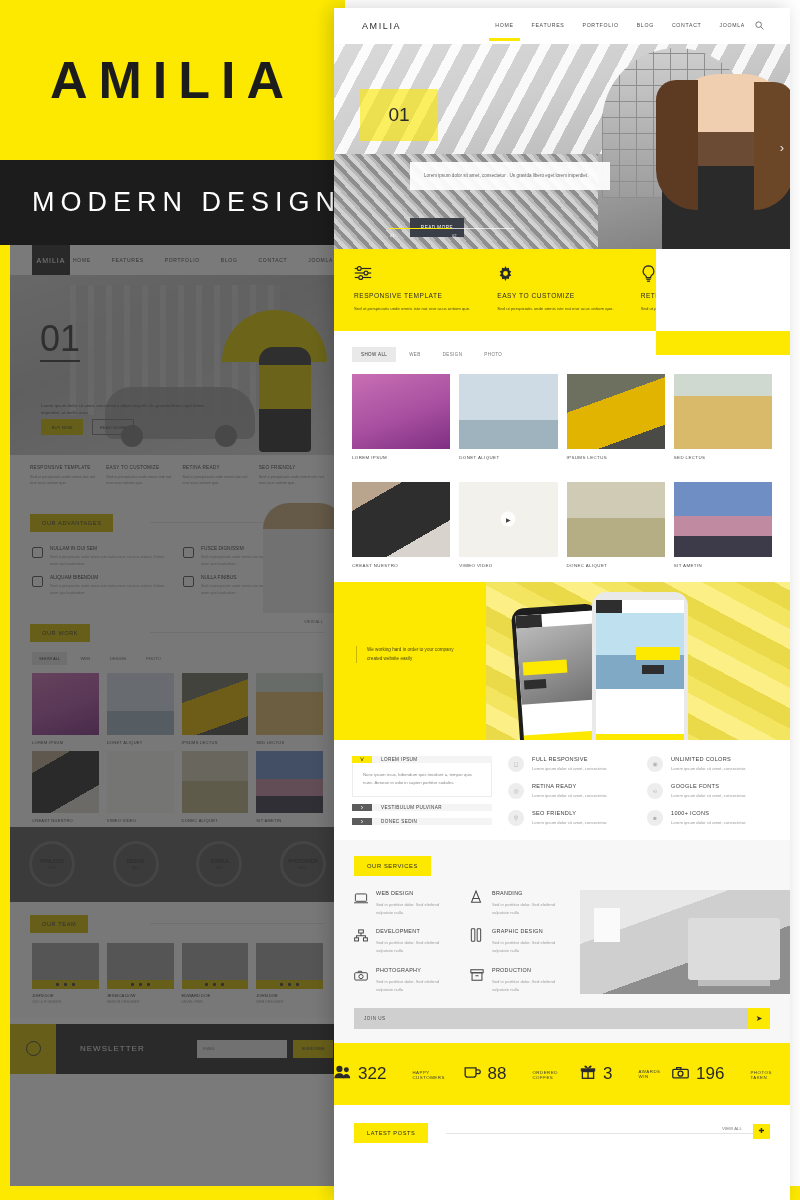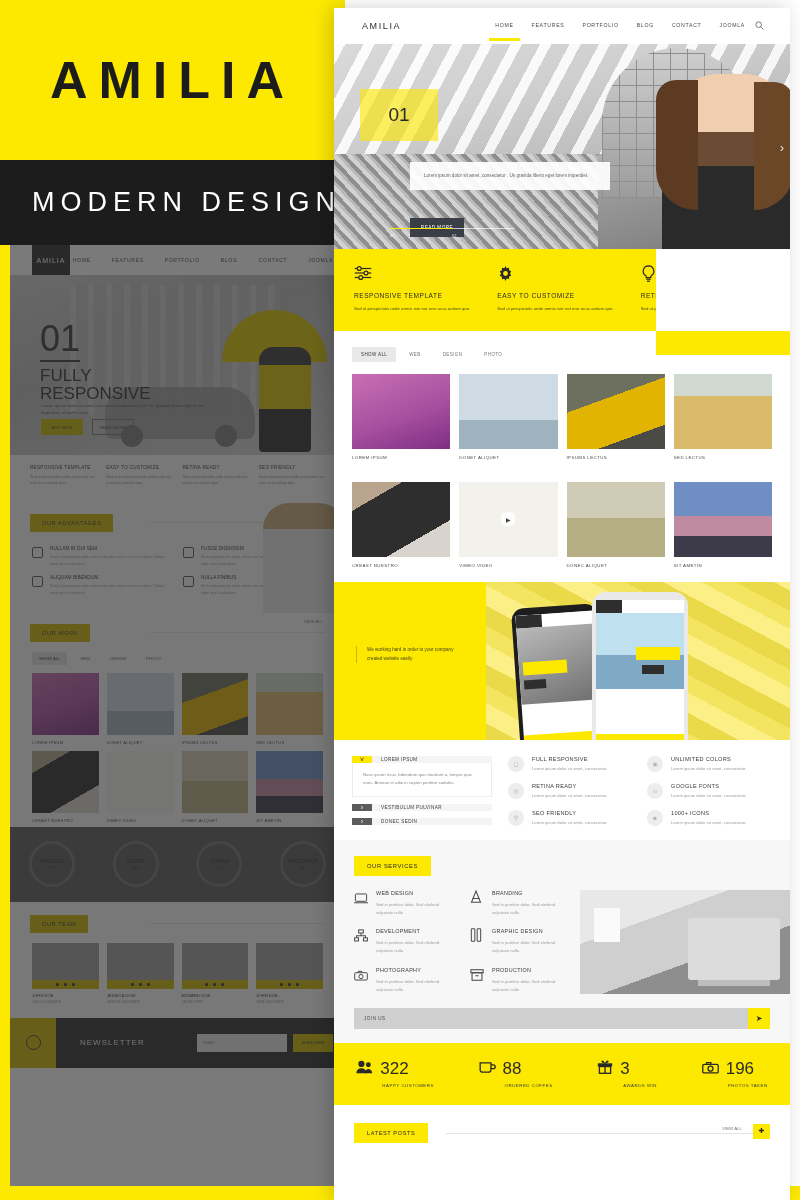--- a/index.html
+++ b/index.html
@@ -125,21 +125,21 @@
   .pl-skill i { font-size:3.8px; color:#3a3a3a; font-style:normal; margin-top:2px;}
 
   .pl-team { display:grid; grid-template-columns: repeat(4,1fr); gap:8px; padding: 10px 22px 14px; background:#fafafa; }
   .pl-tcard { }
   .pl-tphoto { height:46px; background:#9e9e9e; position:relative; }
   .pl-tsocial { position:absolute; left:0; right:0; bottom:0; height:9px; background:#cdb900; display:flex;align-items:center;justify-content:center;gap:5px;}
   .pl-tsocial i { width:3px;height:3px;background:#3a3a3a;border-radius:1px;}
   .pl-tname { font-size:4.2px; color:#333; margin-top:4px; }
   .pl-trole { font-size:3.5px; color:#999; margin-top:2px; }
 
-  .pl-news { height:50px; background:#2e2e2e; display:flex; align-items:center; position:relative; margin-top:0;}
+  .pl-news { height:50px; background:#2e2e2e; display:flex; align-items:center; position:relative; margin-top:6px;}
   .pl-news-ic { width:46px;height:50px;background:#cdb900; display:flex;align-items:center;justify-content:center;}
   .pl-news-ic div{width:15px;height:15px;border:1px solid #3a3a3a;border-radius:50%;}
   .pl-news-h { font-size:8px; color:#eee; margin-left:24px; letter-spacing:1px;}
   .pl-news-in { position:absolute; right:58px; width:90px; height:18px; background:#e8e8e8; font-size:4px; color:#888; display:flex;align-items:center;padding-left:6px;}
   .pl-news-btn { position:absolute; right:12px; width:40px; height:18px; background:#cdb900; font-size:4px; color:#3a3a3a; display:flex;align-items:center;justify-content:center;}
 
   
   .main {
     position: absolute; left: 334px; top: 8px; width: 456px; height: 1192px;
     background: #ffffff; z-index: 10; overflow: hidden;
@@ -251,21 +251,21 @@
   .m-srv-p { font-size:4.2px; color:#a0a0a0; line-height:1.85; margin-top:5px;}
   .m-serv-img { flex:1; margin-left:8px; background:linear-gradient(160deg,#e8e8e8 0 30%,#cfcfcf 30% 62%,#8e8e8e 62% 100%); position:relative;}
   .m-serv-img .mac { position:absolute; right:10px; top:28px; width:92px; height:62px; background:#dcdcdc; border-radius:3px;}
   .m-serv-img .mac::after{content:"";position:absolute;left:10px;bottom:-6px;width:72px;height:6px;background:#bdbdbd;}
   .m-serv-img .card { position:absolute; left:14px; top:18px; width:26px;height:34px; background:#fafafa;}
   .m-join { margin: 14px 20px 0; display:flex; height:21px;}
   .m-join-bar { flex:1; background:#cfcfcf; font-size:4.6px; color:#4a4a4a; display:flex; align-items:center; padding-left:10px; letter-spacing:.5px;}
   .m-join-btn { width:22px; background:#fde900; display:flex;align-items:center;justify-content:center; font-size:8px; color:#2a2a2a;}
 
   .m-stats { background:#fde900; height:62px; display:flex; align-items:center; justify-content:space-around; }
-  .m-stat { display:flex; flex-direction:column; }
+  .m-stat { display:flex; }
   .m-stat-top { display:flex; align-items:center; gap:7px; }
   .m-stat-ic { color:#2a2a2a; }
   .m-stat-n { font-size:17px; color:#2a2a2a; line-height:1;}
   .m-stat-l { font-size:4.4px; color:#3a3a3a; margin-top:5px; letter-spacing:.5px; margin-left:26px;}
 
   .m-latest { background:#fff; padding: 16px 20px 0; position:relative; height:48px;}
   .m-latest-t { display:inline-block; background:#fde900; color:#2a2a2a; font-size:5.6px; padding:7px 13px; letter-spacing:.6px;}
   .m-latest-line { position:absolute; left:112px; right:20px; top:28px; height:1px; background:#e4e4e4;}
   .m-latest-va { position:absolute; right:42px; top:21px; font-size:4.4px; color:#777; background:#fff; padding:0 6px;}
   .m-latest-btn { position:absolute; right:20px; top:19px; width:17px; height:15px; background:#fde900; display:flex;align-items:center;justify-content:center; font-size:7px; color:#2a2a2a;}
@@ -290,24 +290,20 @@
       <span>JOOMLA</span>
     </div>
   </div>
 
   <div class="pl-hero">
     <div class="bldg"></div>
     <div class="pl-car"></div>
     <div class="pl-umbrella"></div>
     <div class="pl-lady"></div>
     <div class="pl-hero-num">01</div>
-    <div class="pl-hero-h">
-      <div>FULLY</div>
-      <div>RESPONSIVE</div>
-    </div>
     <div class="pl-hero-p">Lorem ipsum dolor sit amet, consectetur adipiscing elit. Us gravida libero eget lorem imperdiet, at mollis urna.</div>
     <div class="pl-btn-y">BUY NOW</div>
     <div class="pl-btn-o">READ MORE</div>
   </div>
 
 
   <div class="pl-feats">
     <div class="pl-feat">
       <div class="pl-feat-h">RESPONSIVE TEMPLATE</div>
       <div class="pl-feat-p">Sed ut perspiciatis unde omnis iste nat eror acus antium que.</div>

